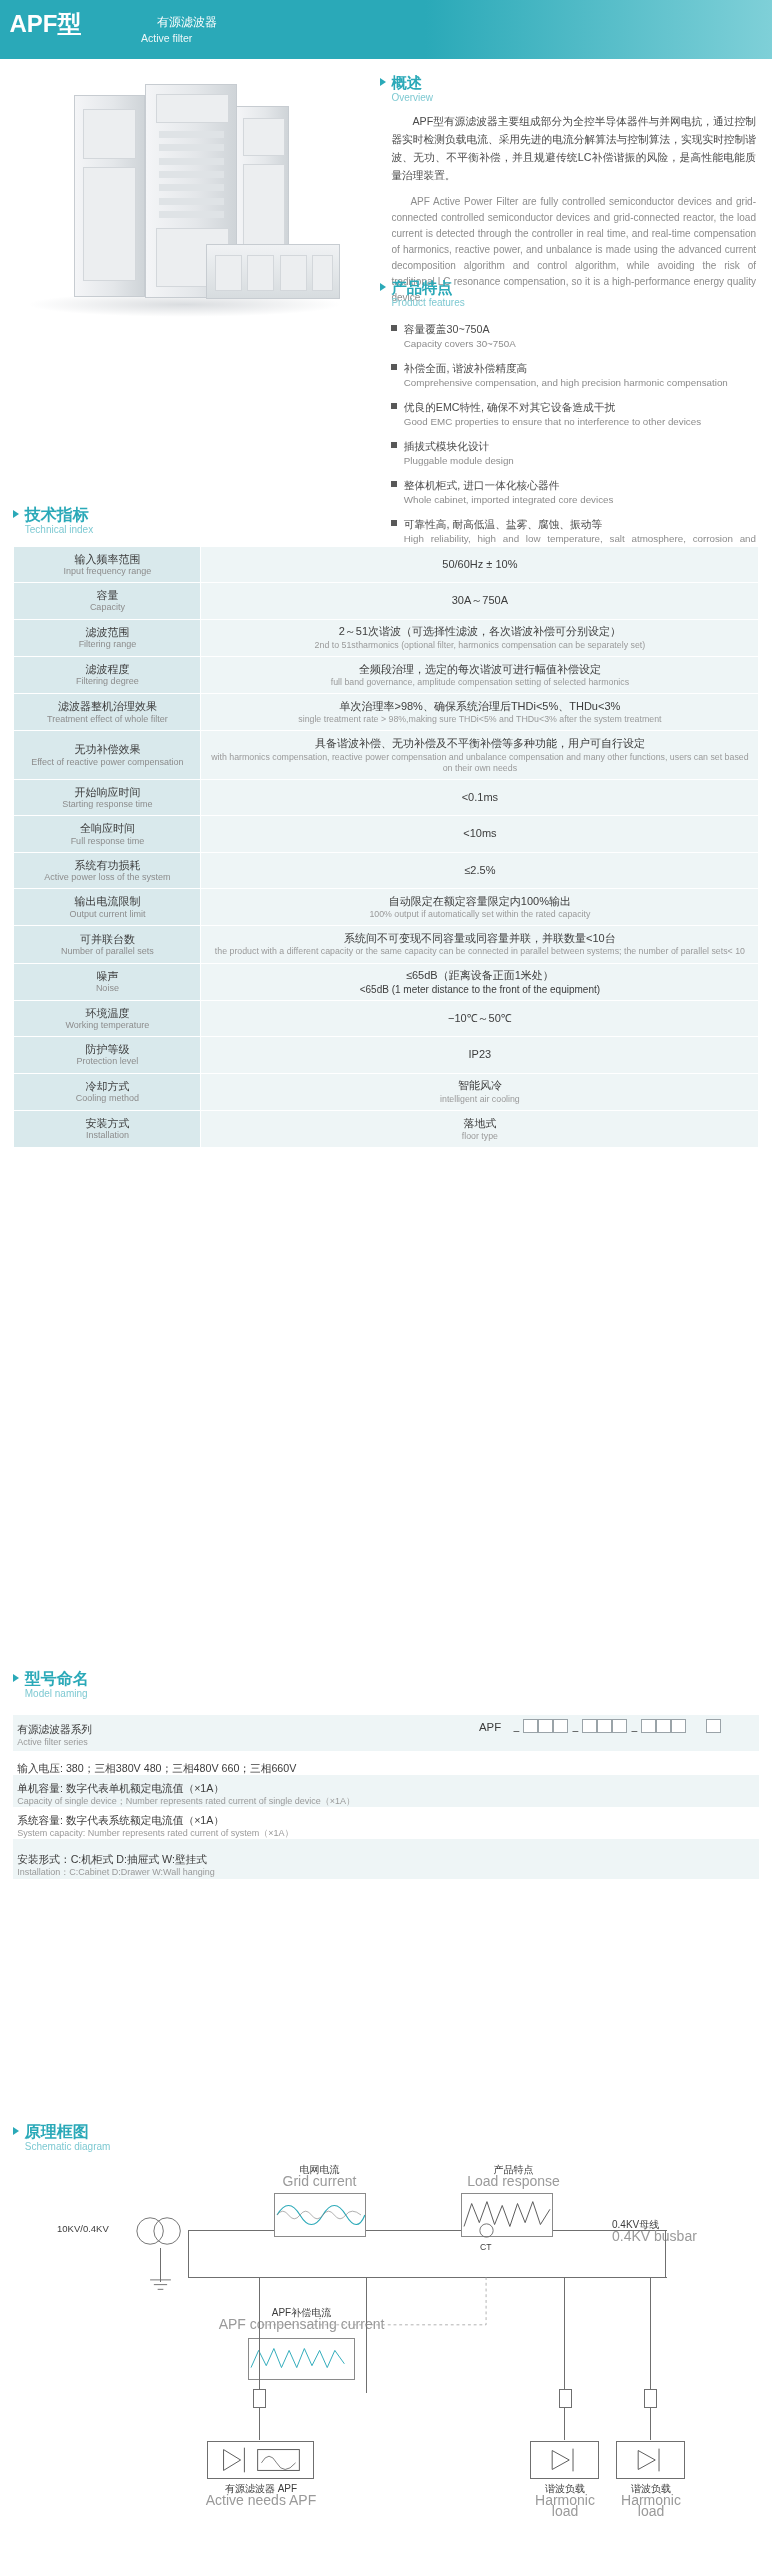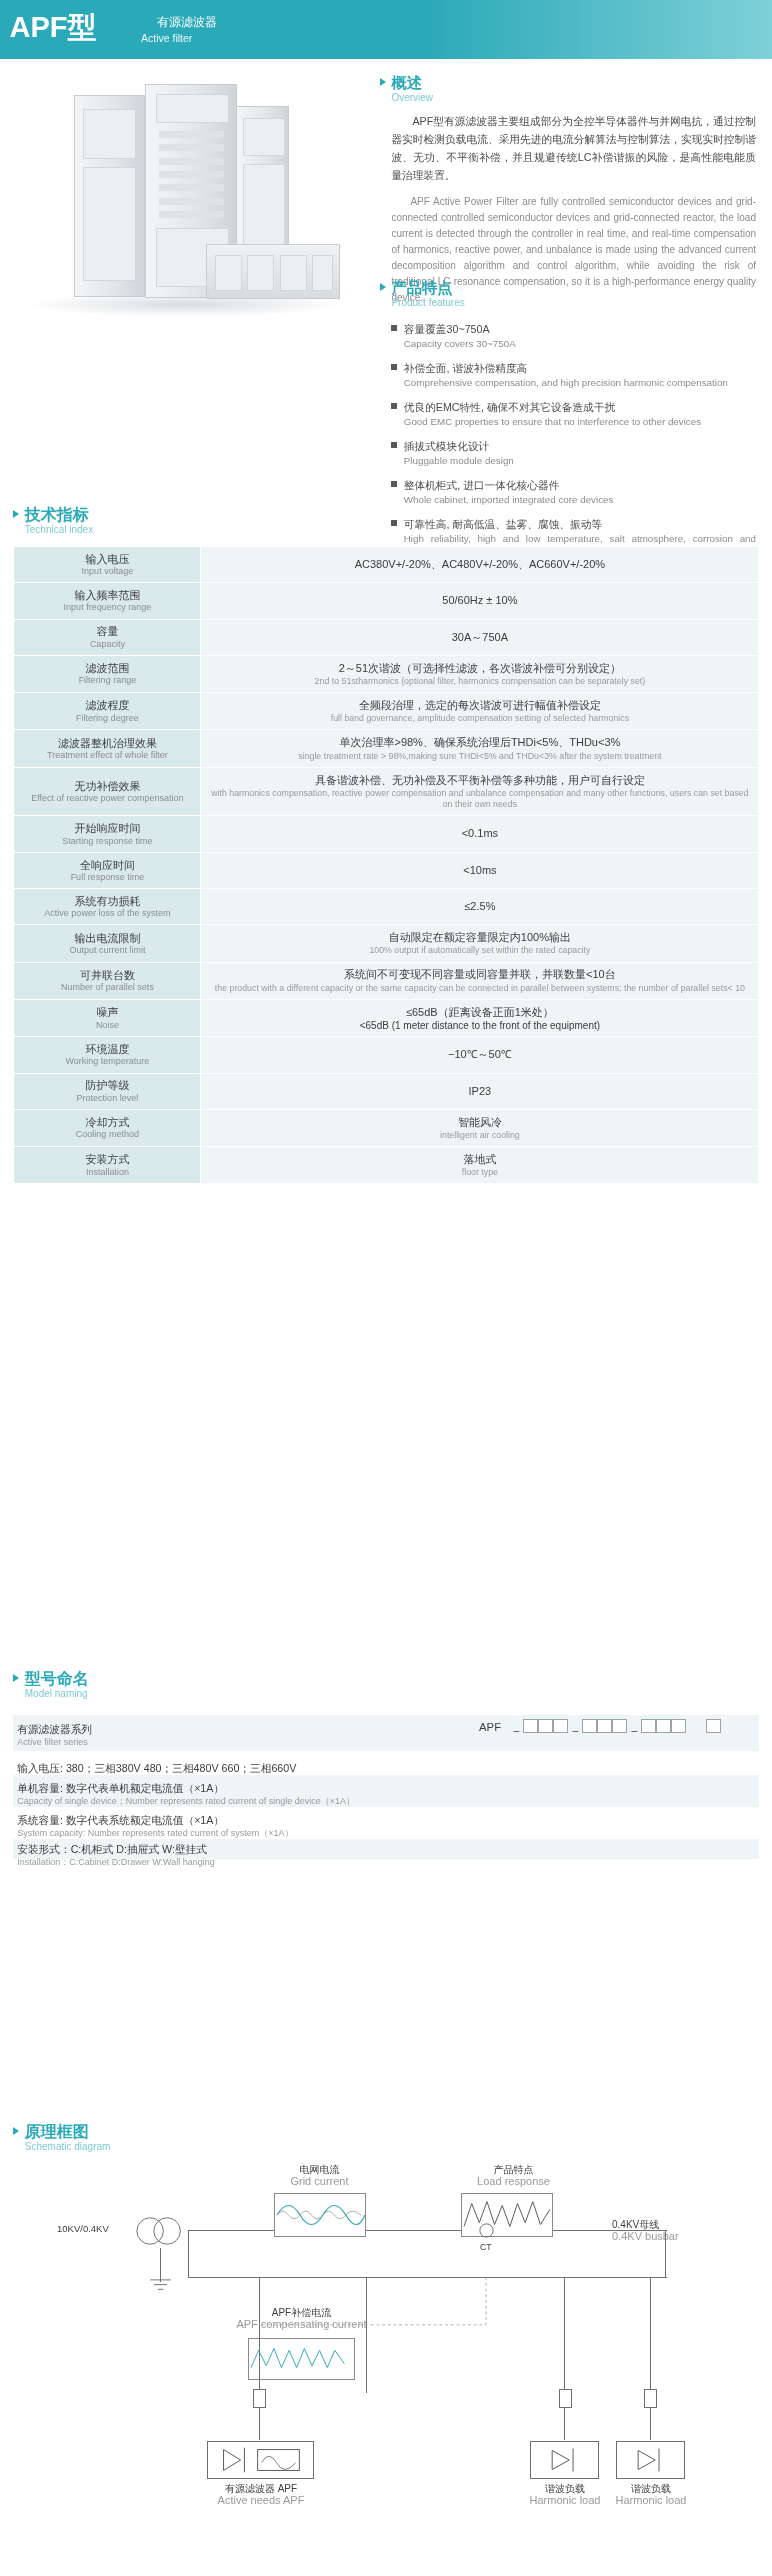--- a/index.html
+++ b/index.html
@@ -13,21 +13,21 @@
   }
   .page { position: relative; width: 773px; height: 2576px; overflow: hidden; }
 
   
   .header {
     position: absolute; top: 0; left: 0; width: 773px; height: 59px;
     background: linear-gradient(to right, #2aa9b8 0%, #2aa9b8 55%, #7fd0d8 100%);
   }
   .header .htitle {
     position: absolute; left: 9.5px; top: 7.6px;
-    color: #ffffff; font-size: 29px; font-weight: bold; letter-spacing: 0px;
+    color: #ffffff; font-size: 24px; font-weight: bold; letter-spacing: 0px;
   }
   .header .hsub {
     position: absolute; left: 141px; top: 15.3px; color: #ffffff;
     font-size: 12px; line-height: 14.3px;
   }
   .header .hsub .l2 { opacity: .92; }
 
   
   .sec-head { position: relative; }
   .sec-head .tri {
@@ -109,21 +109,21 @@
   .mcode .dash { position:absolute; top: 8.6px; font-size: 10.5px; color:#3c3c3c; }
   .mbox {
     position: absolute; top: 3.8px; width: 14.3px; height: 14.3px; border: 1px solid #9aa3a8; background:#fff;
   }
 
   
   .sec-schem { position: absolute; left: 13.4px; top: 2123px; }
   .schem { position: absolute; left: 30px; top: 2164px; width: 746px; height: 401px; }
   .lab { position: absolute; text-align: center; }
   .lab .c { display:block; font-size: 10px; color: #3c3c3c; line-height: 12.4px; }
-  .lab .e { display:block; font-size: 11px; color: #9a9a9a; line-height: 10.5px; }
+  .lab .e { display:block; font-size: 14px; color: #9a9a9a; line-height: 10.5px; }
   .wline { position:absolute; background:#6f6f6f; }
   .wbox { position:absolute; border:1px solid #6f6f6f; background:#fff; }
   .wavebox { position:absolute; border:1px solid #8a8a8a; background:#fff; }
   .plain { position:absolute; font-size: 9.5px; color:#3c3c3c; }
 </style>
 </head>
 <body>
 
 <div class="page">
 
@@ -215,30 +215,20 @@
   </div>
 
   <div class="sec-head big sec-tech">
     <span class="tri"></span>
     <div class="cn">技术指标</div>
     <div class="en">Technical index</div>
   </div>
 
   <table class="ttable">
     <tbody>
-        <tr>
-      <td class="lbl">
-        <span class="c">输入电压</span>
-        <span class="e">Input voltage</span>
-      </td>
-      <td class="val">
-        <span class="c">AC380V+/-20%、AC480V+/-20%、AC660V+/-20%</span>
-        <span class="e"></span>
-      </td>
-    </tr>
     <tr>
       <td class="lbl">
         <span class="c">输入频率范围</span>
         <span class="e">Input frequency range</span>
       </td>
       <td class="val">
         <span class="c">50/60Hz ± 10%</span>
         <span class="e"></span>
       </td>
     </tr>
@@ -427,21 +417,21 @@
       <div class="e">Input voltage: 380; three-phase 380V  480; three-phase 480V  660; three-phase 660V</div>
     </div>
     <div class="mrow shaded" style="height:32px;padding-top:5.7px;">
       <div class="c">单机容量: 数字代表单机额定电流值（×1A）</div>
       <div class="e">Capacity of single device；Number represents rated current of single device（×1A）</div>
     </div>
     <div class="mrow" style="height:32px;padding-top:5.7px;">
       <div class="c">系统容量: 数字代表系统额定电流值（×1A）</div>
       <div class="e">System capacity: Number represents rated current of system（×1A）</div>
     </div>
-    <div class="mrow shaded" style="height:20px;padding-top:3px;">
+    <div class="mrow shaded" style="height:40px;padding-top:13px;">
       <div class="c">安装形式：C:机柜式 D:抽屉式 W:壁挂式</div>
       <div class="e">Installation：C:Cabinet  D:Drawer  W:Wall hanging</div>
     </div>
   </div>
 
   <div class="sec-head big sec-schem">
     <span class="tri"></span>
     <div class="cn">原理框图</div>
     <div class="en">Schematic diagram</div>
   </div>

